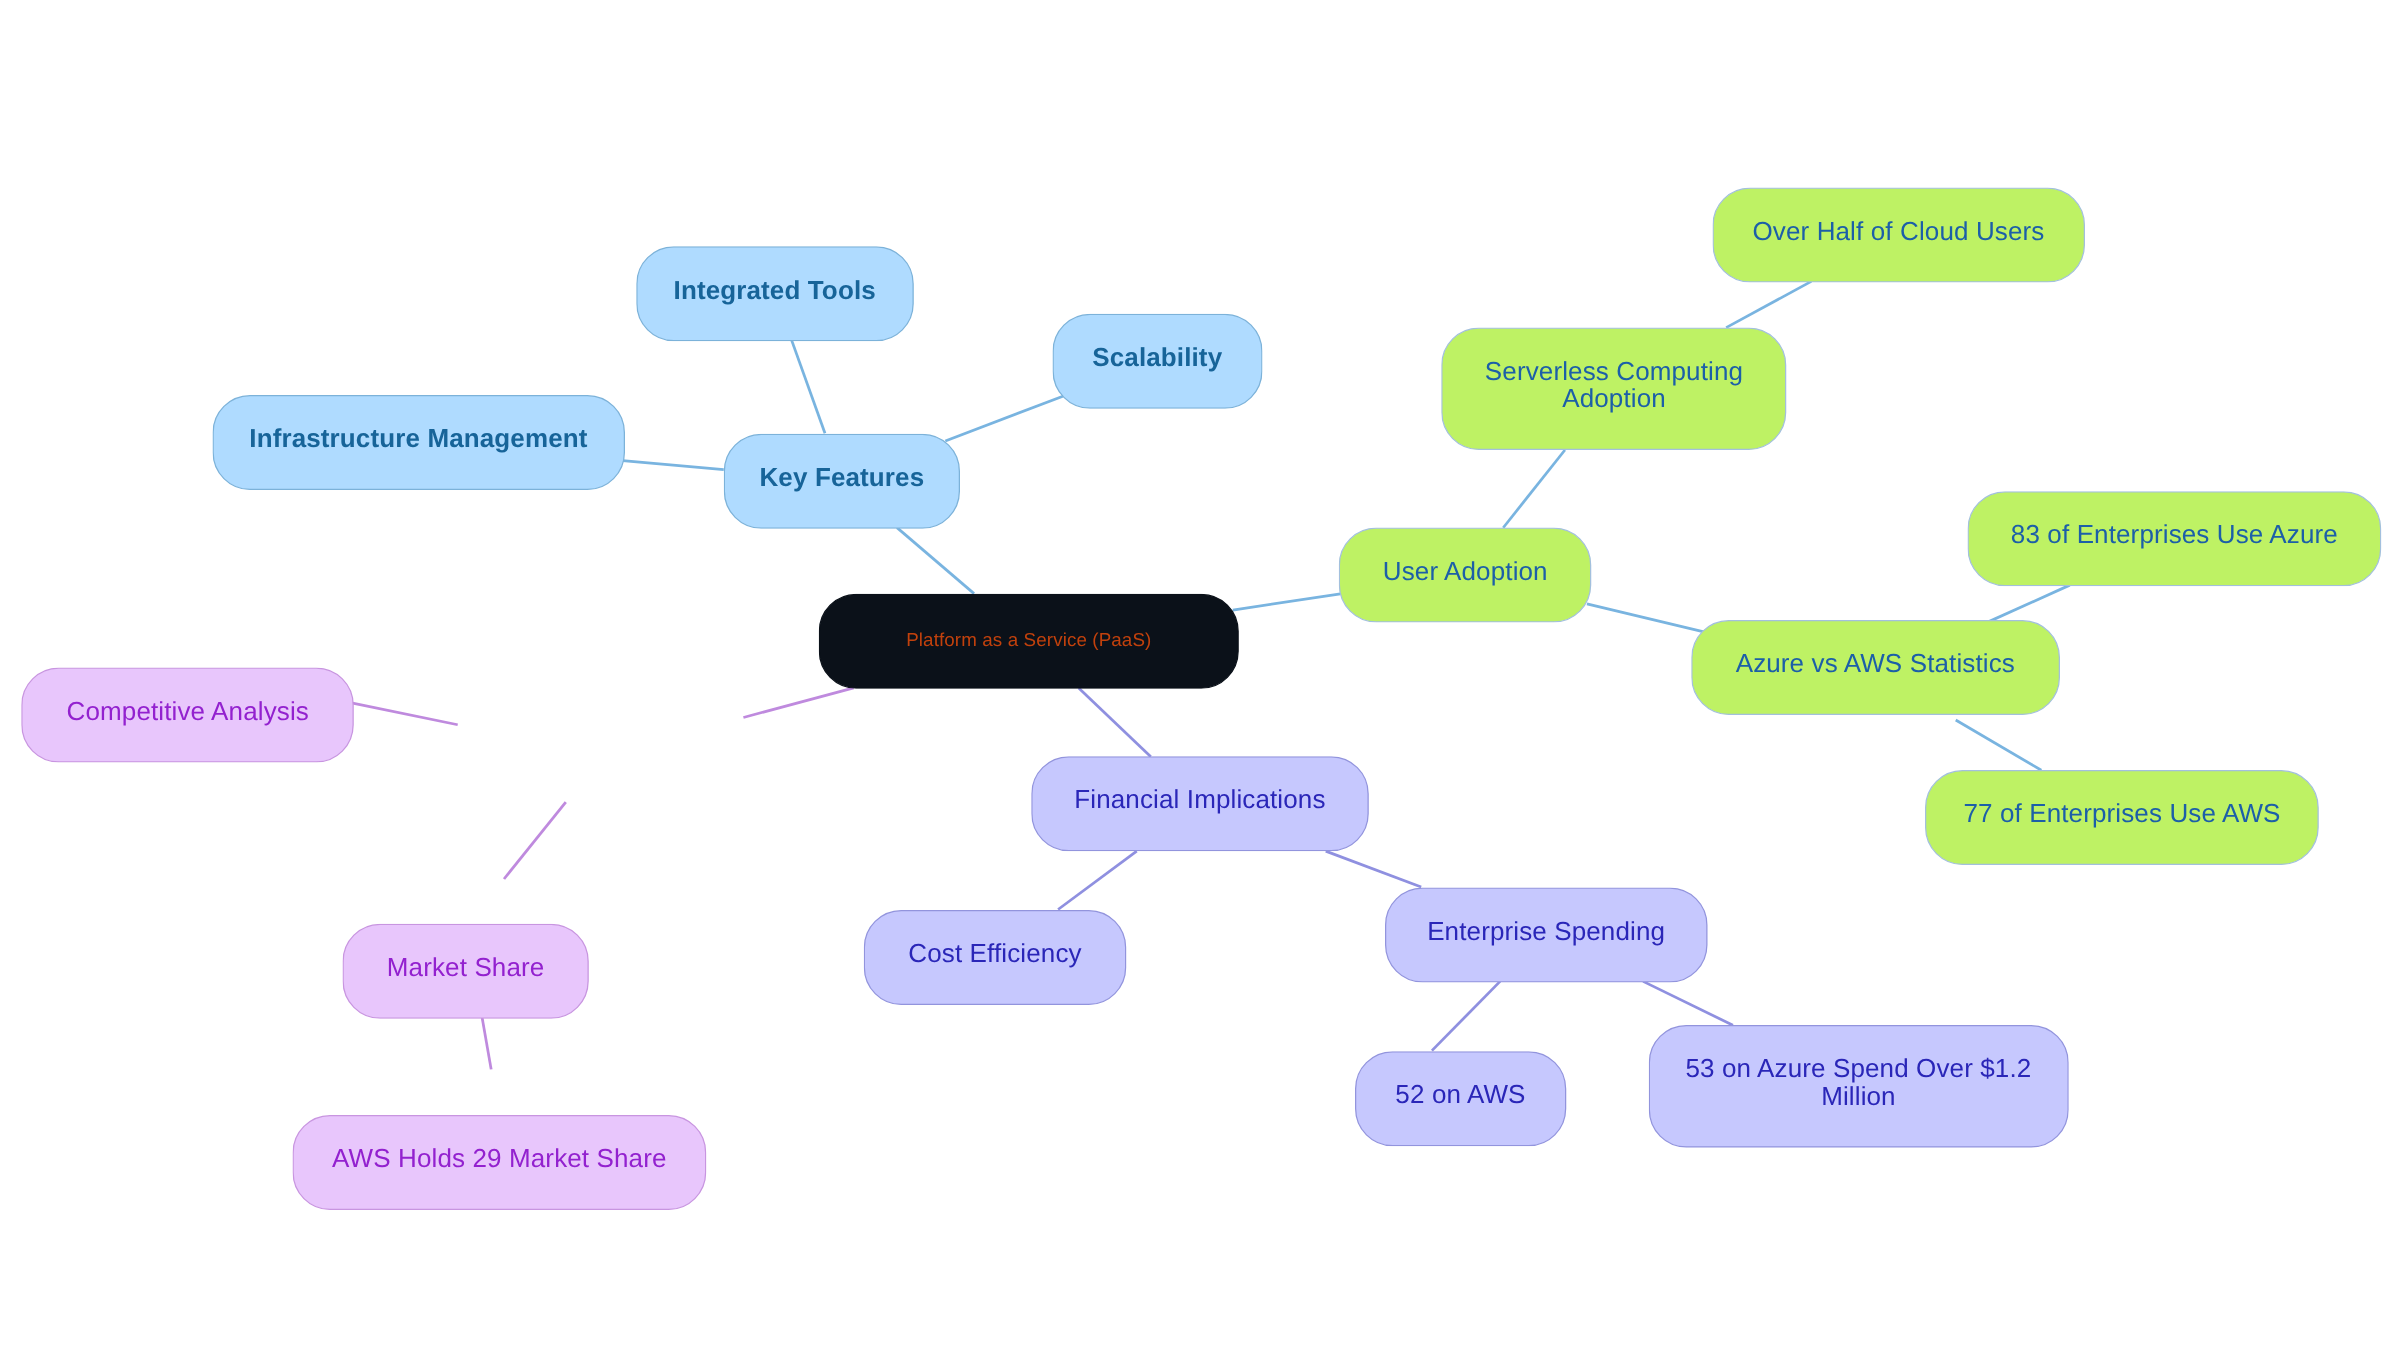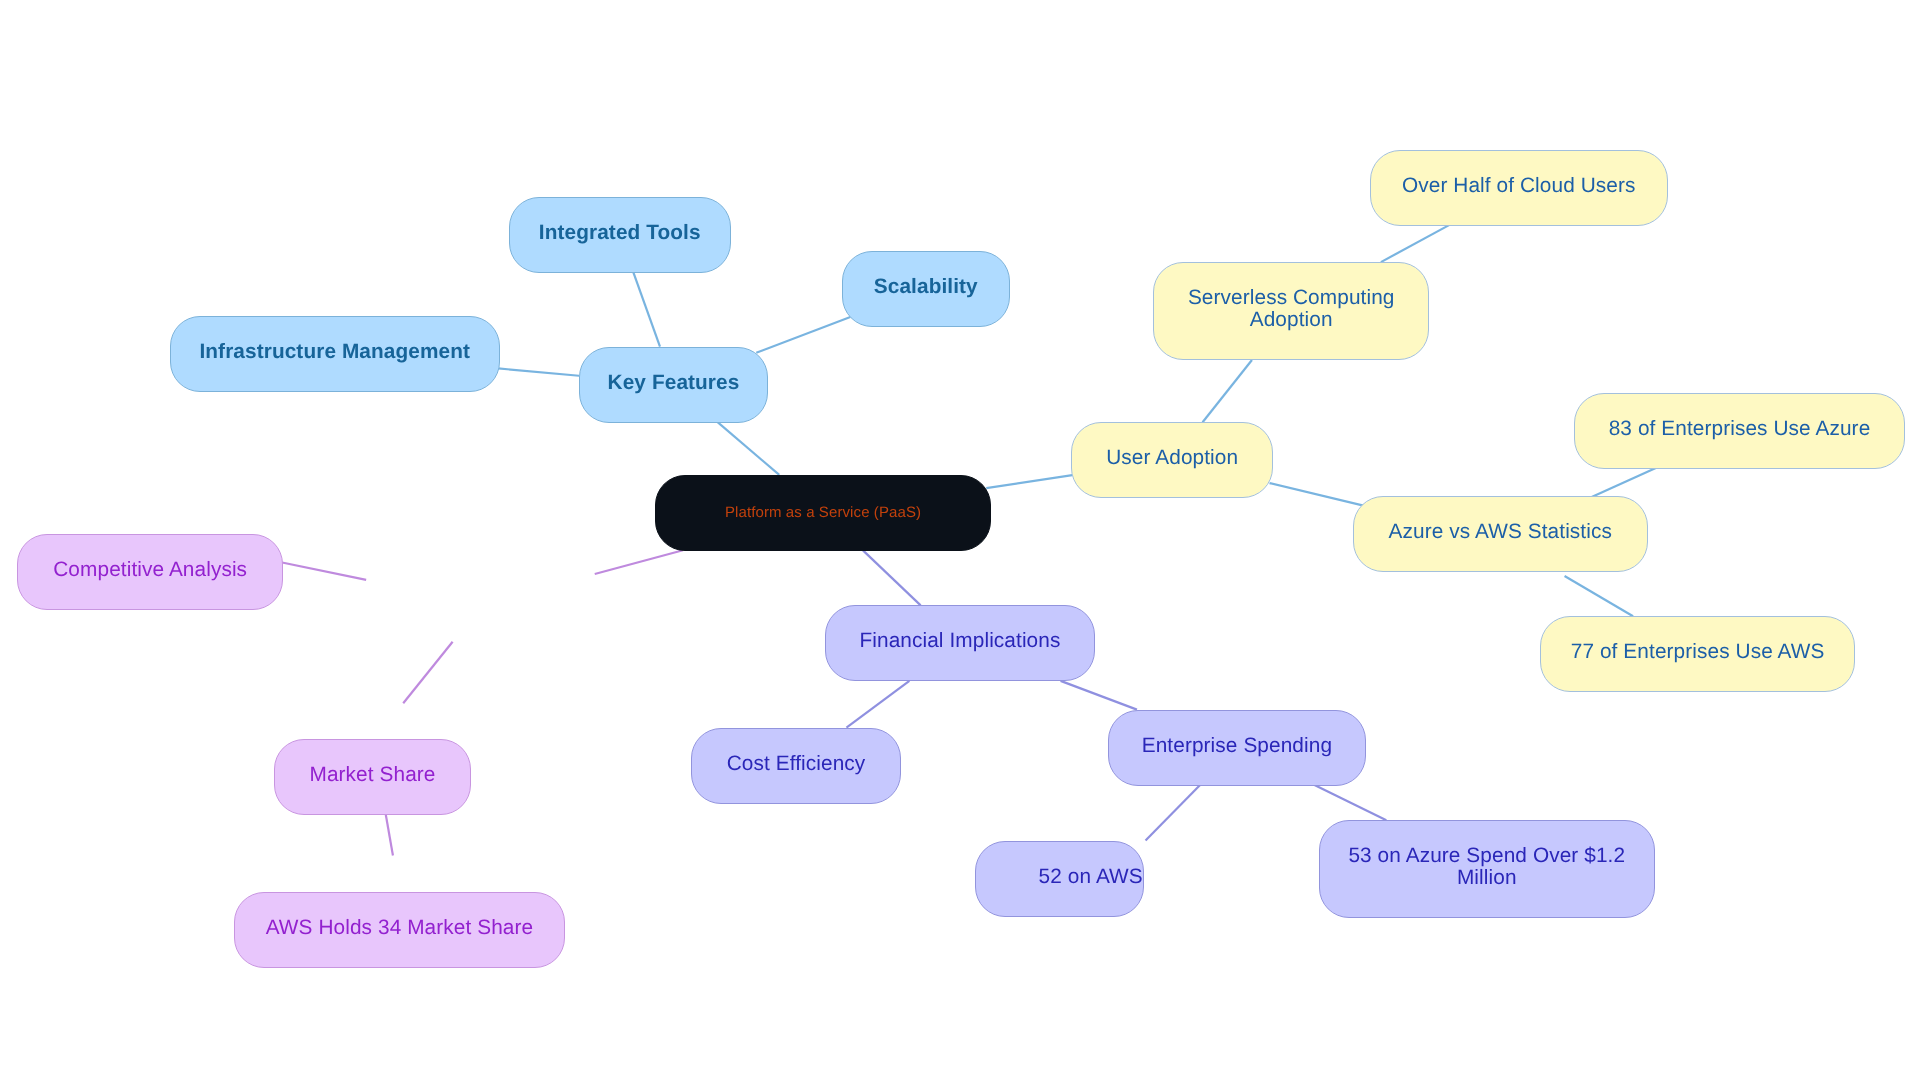--- a/index.html
+++ b/index.html
@@ -11,21 +11,21 @@
   #edge-layer{position:absolute;left:0;top:0;width:1920px;height:1083px;overflow:visible;}
   #node-layer{position:absolute;left:0;top:0;width:1920px;height:1083px;}
   .node{position:absolute;box-sizing:border-box;display:flex;align-items:center;
         justify-content:center;text-align:center;border:1px solid transparent;
         border-radius:30px;will-change:transform;}
   .node .node-label{display:block;line-height:21.5px;white-space:pre-line;
         letter-spacing:0.1px;font-size:20.8px;transform:translateY(-2.2px);}
   .n-root{background:#0b1119;border-color:#0b1119;color:#f2f5f8;}
   .n-root .node-label{color:#c2410c;font-size:15px;transform:translateY(-0.2px);}
   .n-blue1{background:#afdbff;border-color:#7cb2d9;color:#176499;font-weight:bold;}
-  .n-blue2{background:#fef9c3;border-color:#a3c0dd;color:#1c5fa8;}
+  .n-blue2{background:#bef264;border-color:#a3c0dd;color:#1c5fa8;}
   .n-violet{background:#c6c8fe;border-color:#9294dd;color:#2a26b8;}
   .n-pink{background:#e8c6fc;border-color:#c895e0;color:#9321cf;margin-top:36px;}
 </style>
 </head>
 <body>
 
 <div id="canvas">
 
   <svg id="edge-layer" viewBox="0 0 1920 1083" width="1920" height="1083">
     <line class="edge edge-blue" x1="779.26" y1="474.9" x2="717.59" y2="422.1" stroke="#79b4e0" stroke-width="2.2" stroke-linecap="butt"></line>
@@ -86,31 +86,31 @@
     </div>
     <div class="node n-violet" style="left:825.3px;top:605.4px;width:269.9px;height:75.5px;text-align:right;">
       <span class="node-label">Financial Implications</span>
     </div>
     <div class="node n-violet" style="left:1108.3px;top:709.6px;width:257.8px;height:75.5px;">
       <span class="node-label">Enterprise Spending</span>
     </div>
     <div class="node n-violet" style="left:690.6px;top:727.6px;width:210.0px;height:75.5px;">
       <span class="node-label">Cost Efficiency</span>
     </div>
-    <div class="node n-violet" style="left:975px;top:840.5px;width:168.8px;height:75.5px;justify-content:flex-end;">
+    <div class="node n-violet" style="left:1084px;top:840.5px;width:168.8px;height:75.5px;">
       <span class="node-label">52 on AWS</span>
     </div>
     <div class="node n-violet" style="left:1318.8px;top:820.2px;width:335.5px;height:97.9px;">
       <span class="node-label">53 on Azure Spend Over $1.2
 Million</span>
     </div>
     <div class="node n-pink" style="left:17.2px;top:497.5px;width:266.4px;height:75.5px;">
       <span class="node-label">Competitive Analysis</span>
     </div>
     <div class="node n-pink" style="left:274.4px;top:703.2px;width:197.0px;height:75.5px;">
       <span class="node-label">Market Share</span>
     </div>
     <div class="node n-pink" style="left:234.1px;top:855.5px;width:330.9px;height:75.5px;">
-      <span class="node-label">AWS Holds 34 Market Share</span>
+      <span class="node-label">AWS Holds 29 Market Share</span>
     </div>
   </div>
 
 </div>
 
 </body></html>

